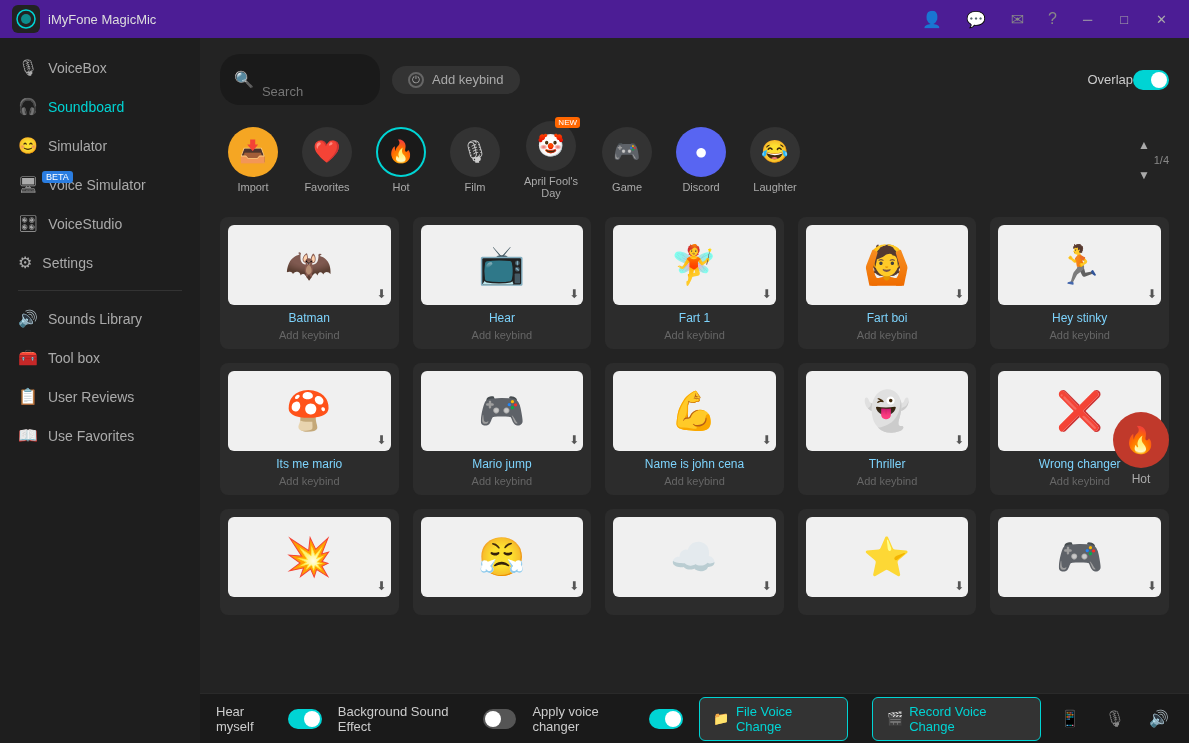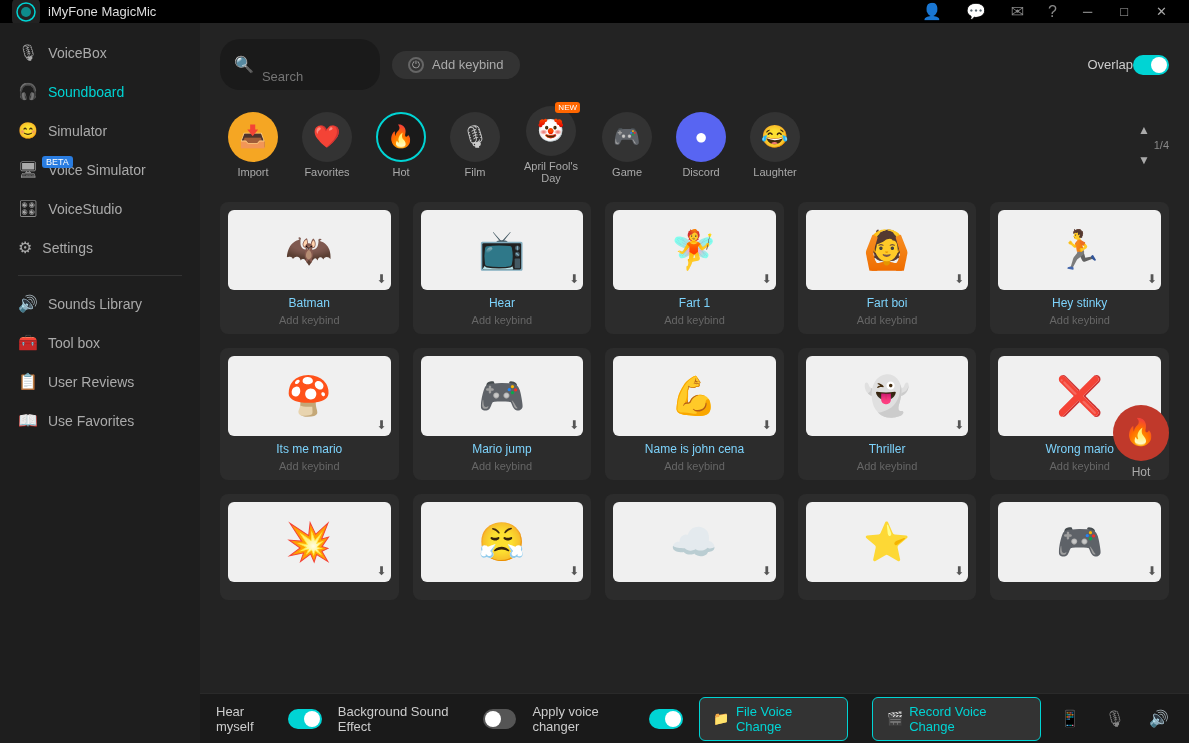--- a/index.html
+++ b/index.html
@@ -9,22 +9,22 @@
       background: #1a1a1a;
       font-family: 'Segoe UI', Arial, sans-serif;
       color: #ccc;
       overflow: hidden;
       display: flex;
       flex-direction: column;
     }
 
     
     .title-bar {
-      height: 23px;
-      background: #000000;
+      height: 38px;
+      background: #4c1d95;
       display: flex;
       align-items: center;
       padding: 0 12px;
       flex-shrink: 0;
     }
     .title-bar-logo {
       width: 28px; height: 28px;
       background: #222;
       border-radius: 6px;
       display: flex; align-items: center; justify-content: center;
@@ -530,21 +530,21 @@
             </div>
             <span class="sound-card-name">Thriller</span>
             <span class="sound-card-keybind">Add keybind</span>
           </div>
 
           <div class="sound-card">
             <div class="sound-card-img" style="background:#f0f0f0;">
               <span style="font-size:38px;">❌</span>
               <span class="download-icon">⬇</span>
             </div>
-            <span class="sound-card-name">Wrong mario</span>
+            <span class="sound-card-name">Wrong changer</span>
             <span class="sound-card-keybind">Add keybind</span>
           </div>
 
           <div class="sound-card">
             <div class="sound-card-img" style="background:#f0f0f0;">
               <span style="font-size:38px;">💥</span>
               <span class="download-icon">⬇</span>
             </div>
             <span class="sound-card-name"></span>
             <span class="sound-card-keybind"></span>

